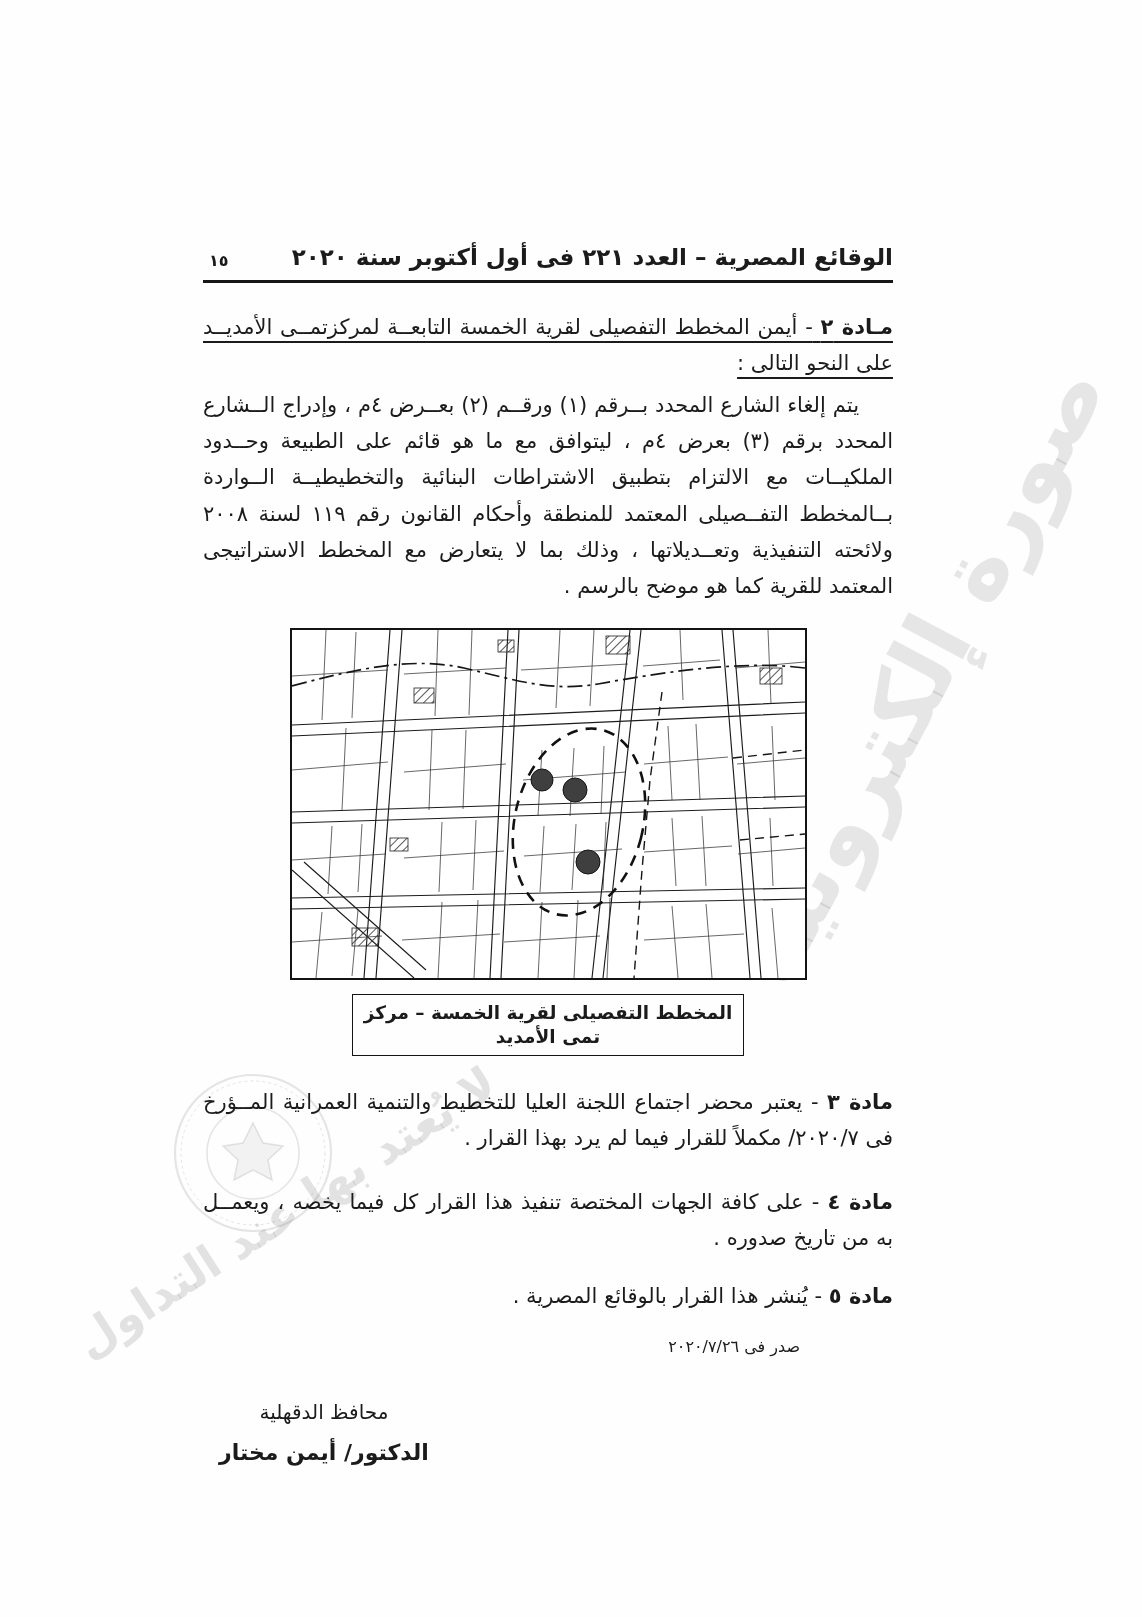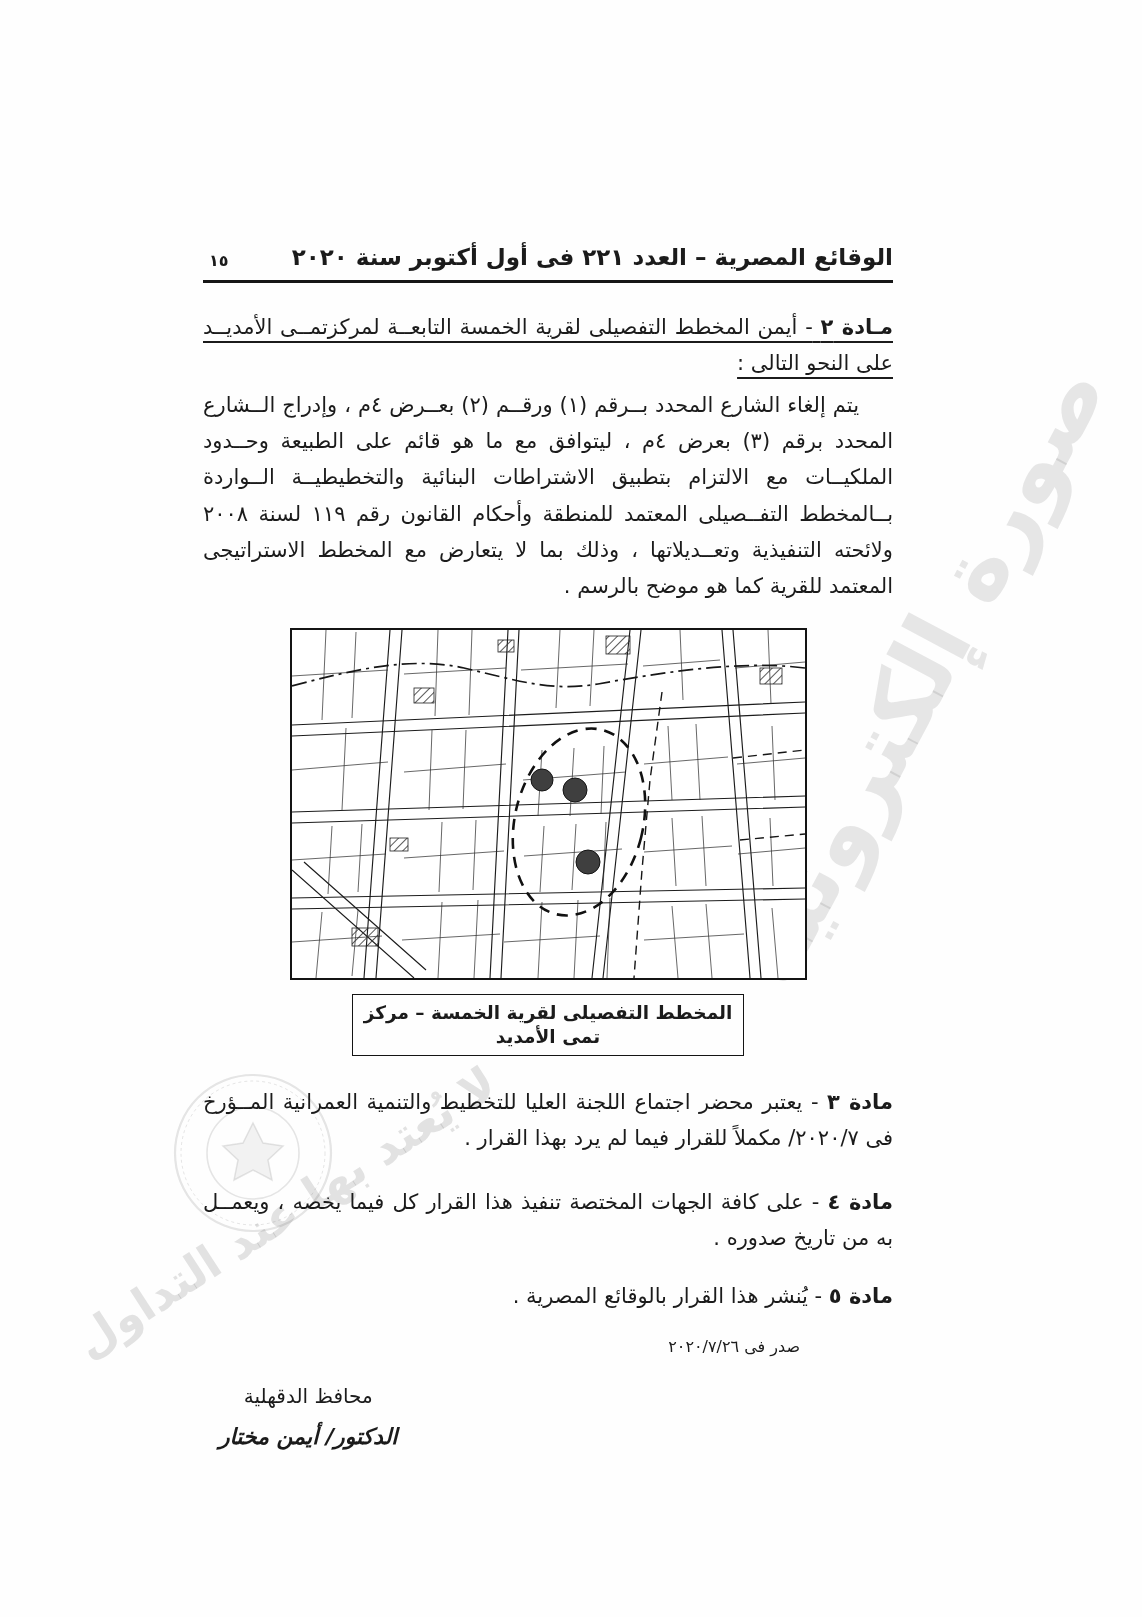--- a/index.html
+++ b/index.html
@@ -81,24 +81,24 @@
   .article { margin-top:28px; }
   .a5 { margin-top:22px; }
 
   .issued {
     margin-top:22px;
     text-align:right;
     padding-right:93px;
     font-size:16px;
   }
 
-  .signature-wrap { margin-top:28px; text-align:left; padding-left:16px; }
+  .signature-wrap { margin-top:44px; text-align:left; padding-left:16px; }
   .signature { display:inline-block; text-align:center; }
   .signature-title { font-size:20px; }
-  .signature-name  { font-size:22px; font-weight:bold; margin-top:16px;font-style:italic; }
+  .signature-name  { font-size:22px; font-weight:bold; margin-top:16px; }
 </style>
 </head>
 <body>
 
 <div class="page">
 
   <div class="wm-layer">
     <div class="wm-ghost wm-right">صورة إلكترونية</div>
     <div class="wm-ghost wm-bottom">لا يُعتد بها عند التداول</div>
     <div class="wm-stamp">

